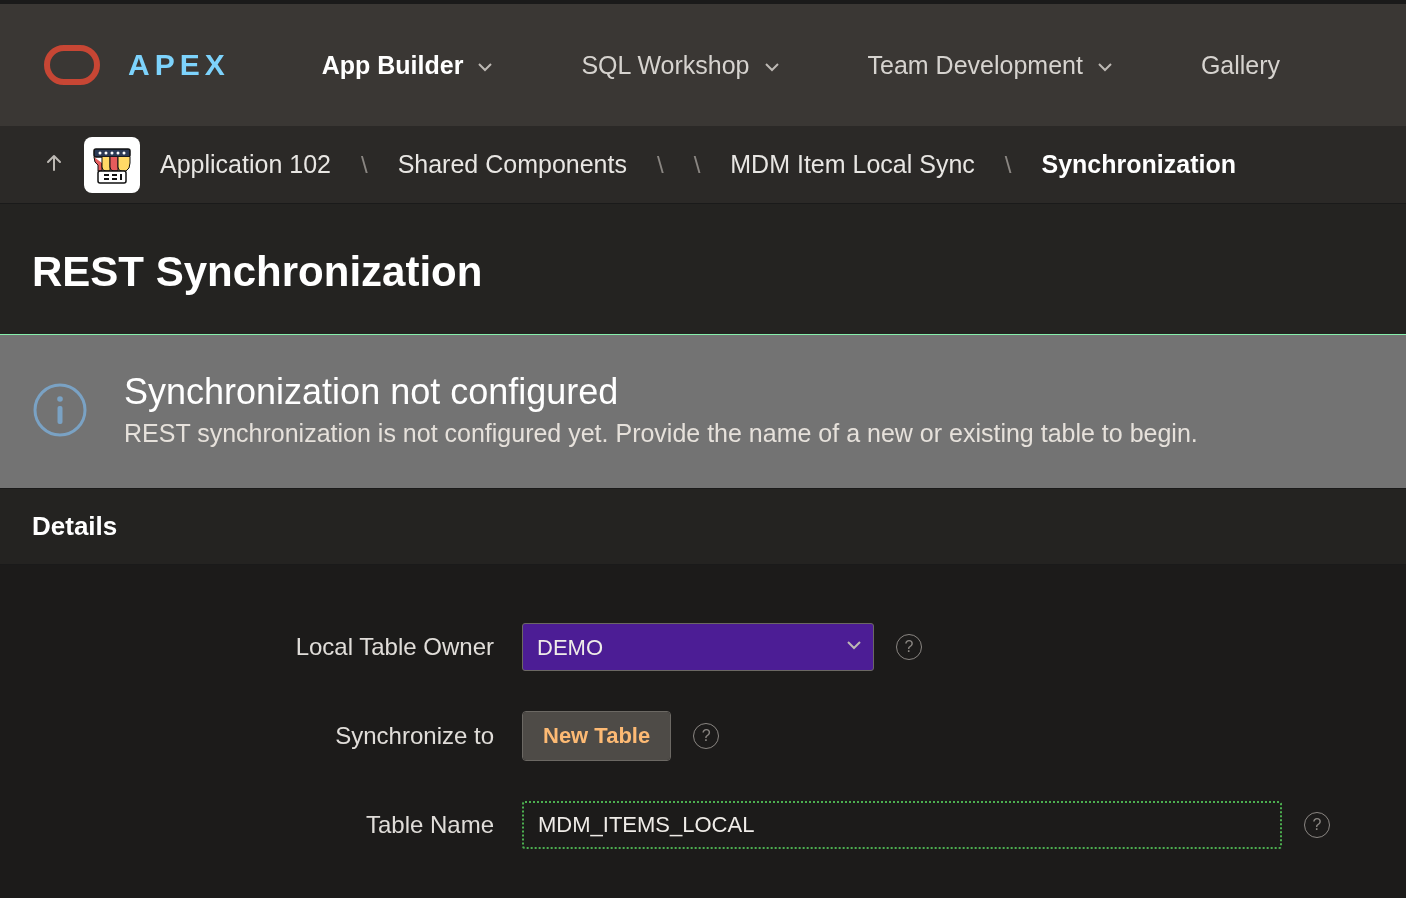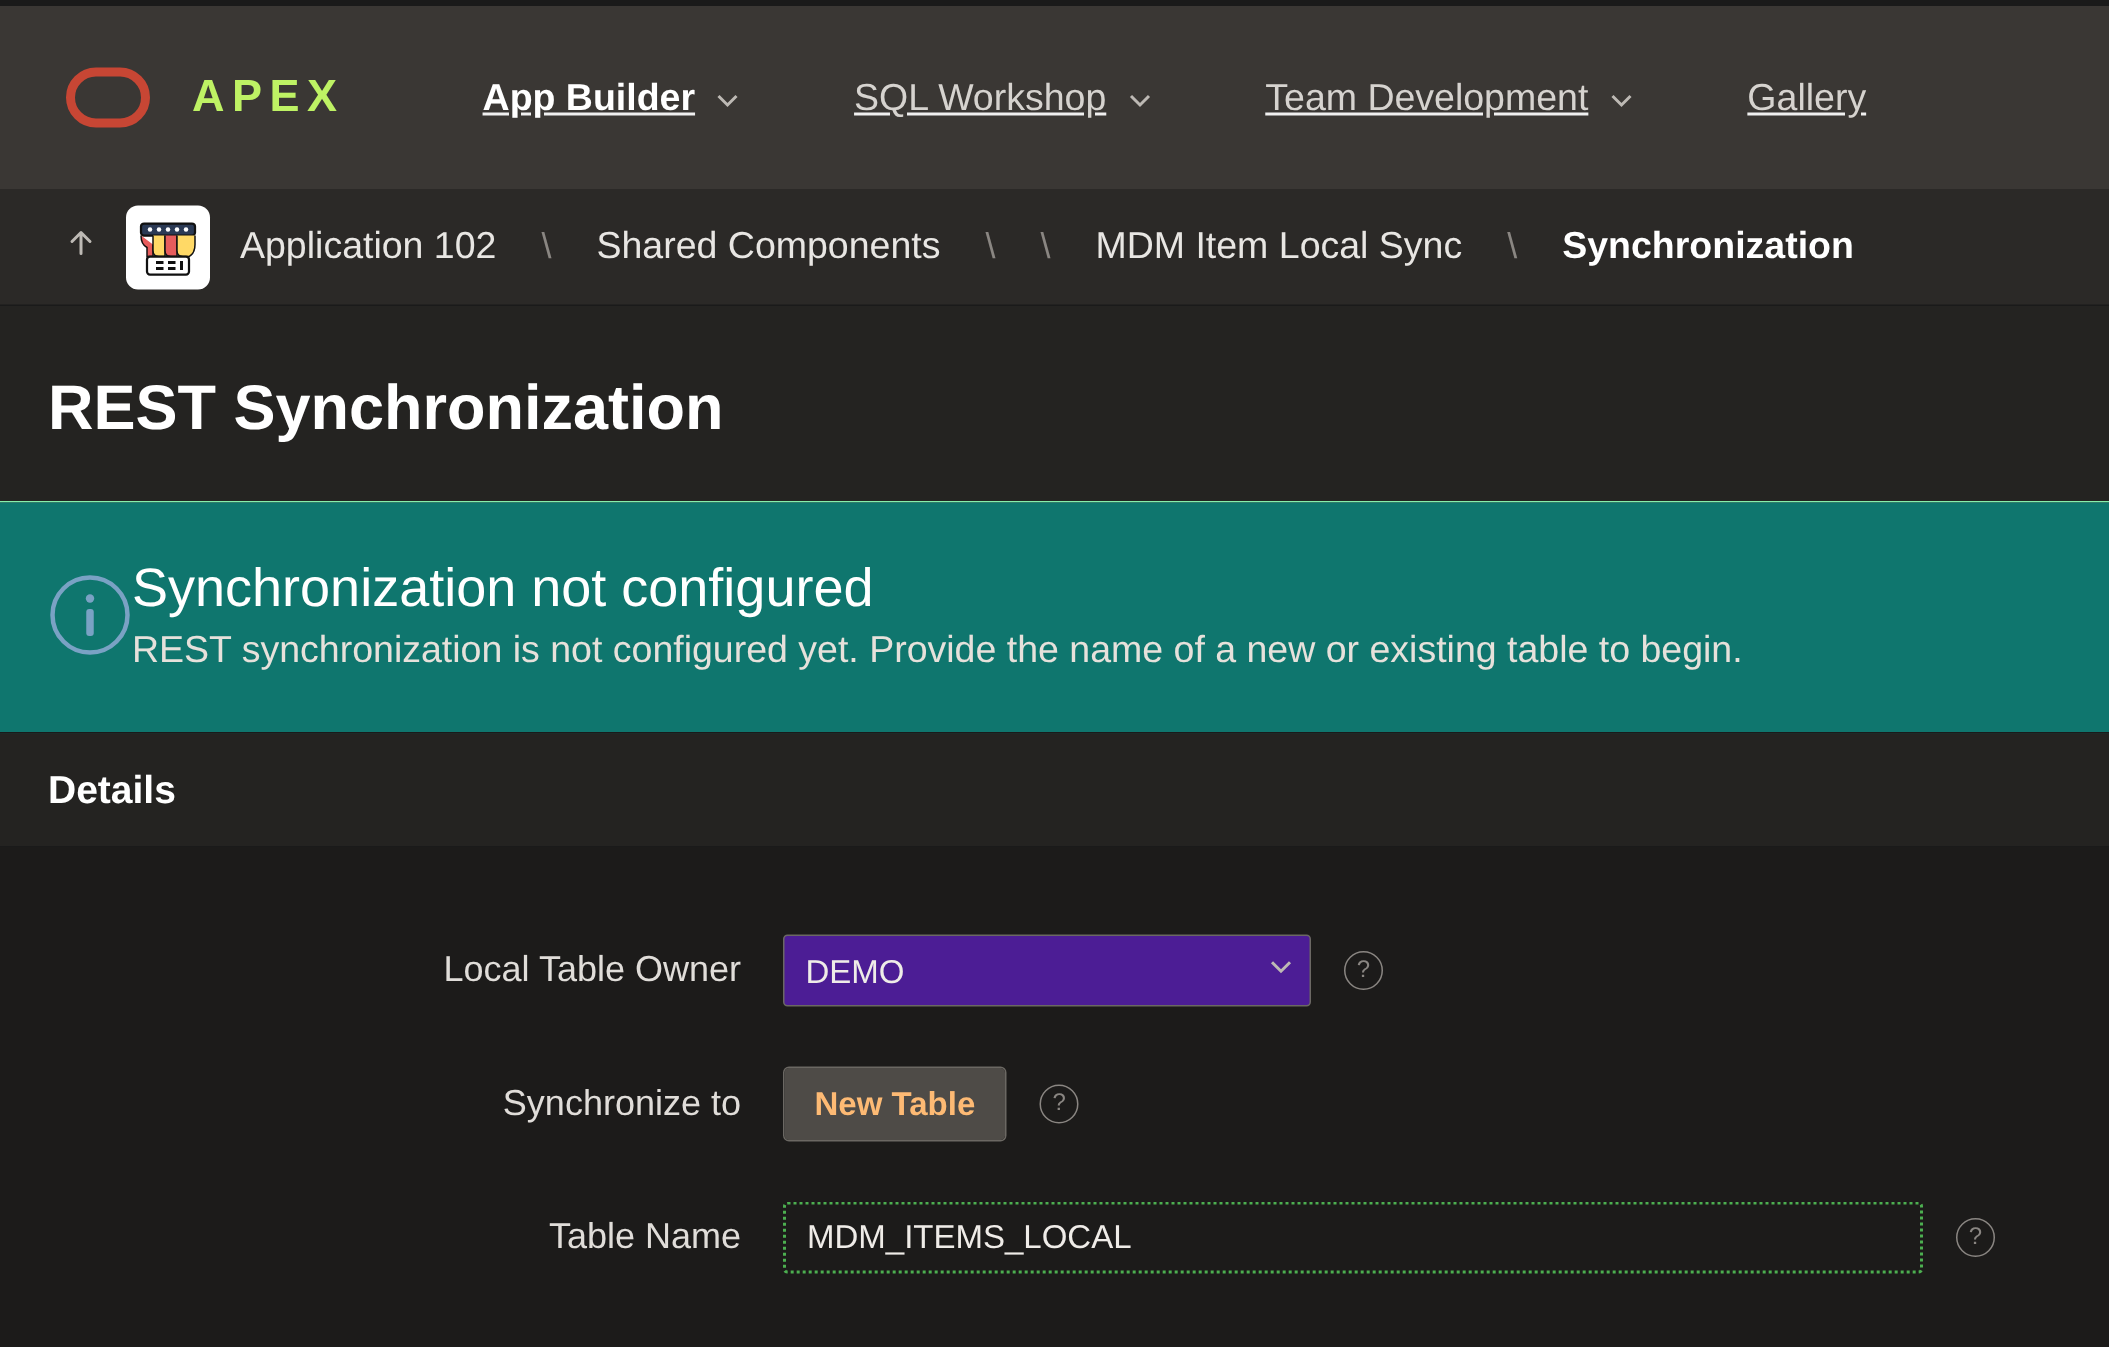--- a/index.html
+++ b/index.html
@@ -30,28 +30,27 @@
   .logo-ring {
     width: 56px;
     height: 40px;
     border: 6px solid #c74634;
     border-radius: 20px;
   }
   .brand-text {
     font-size: 30px;
     font-weight: 700;
     letter-spacing: 5px;
-    color: #bef264;
+    color: #7dd3fc;
   }
   .nav-items {
     display: flex;
     align-items: flex-start;
-    gap: 4px;
+    gap: 16px;
     margin-left: 36px;
-    text-decoration: underline;
   }
   .nav-item {
     display: flex;
     align-items: center;
     gap: 14px;
     padding: 0 36px;
     font-size: 25px;
     color: #d6d3cf;
     cursor: pointer;
     height: 126px;
@@ -113,24 +112,25 @@
     border-bottom: 1px solid #86efac;
   }
   .page-title {
     font-size: 42px;
     font-weight: 700;
     color: #fff;
   }
 
   
   .info-banner {
-    background: #0f766e;
+    background: #737373;
     padding: 36px 32px 40px 32px;
     display: flex;
     align-items: center;
+    gap: 36px;
     border-bottom: 1px solid #1a1a1a;
   }
   .info-icon {
     width: 56px;
     height: 56px;
     flex: 0 0 56px;
   }
   .info-icon svg { display:block; }
   .info-text .info-title {
     font-size: 36px;

